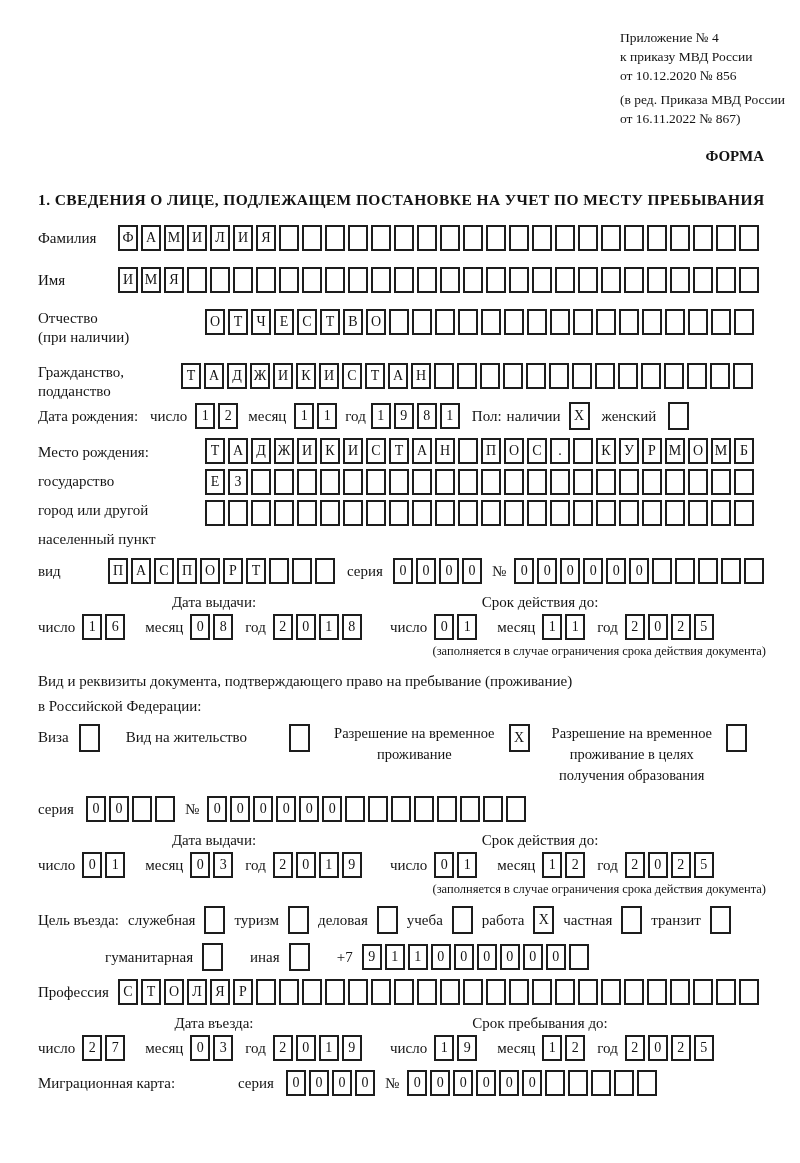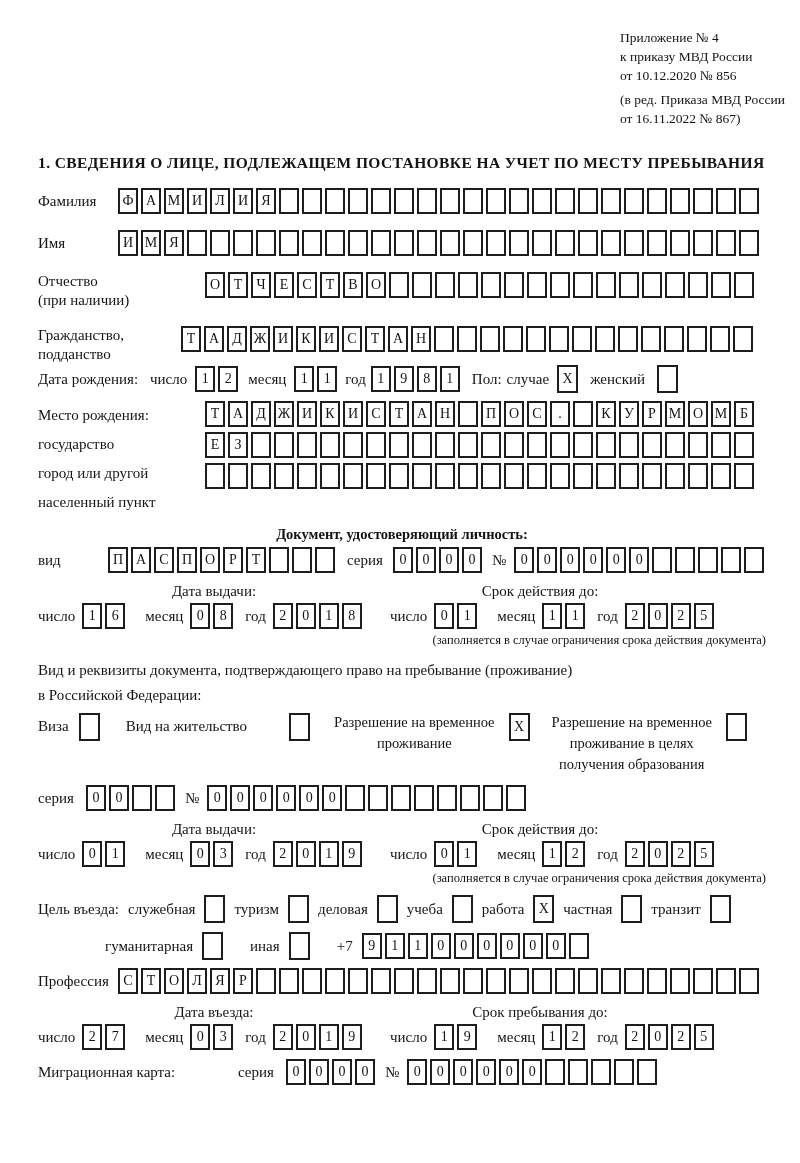--- a/index.html
+++ b/index.html
@@ -77,20 +77,21 @@
 <div class="page">
 
   <div class="appendix">
     <div>Приложение № 4</div>
     <div>к приказу МВД России</div>
     <div>от 10.12.2020 № 856</div>
     <div class="amend">(в ред. Приказа МВД России</div>
     <div>от 16.11.2022 № 867)</div>
   </div>
 
+  <div class="forma">ФОРМА</div>
 
 
   <div class="sec-head">1. СВЕДЕНИЯ О ЛИЦЕ, ПОДЛЕЖАЩЕМ ПОСТАНОВКЕ НА УЧЕТ ПО МЕСТУ ПРЕБЫВАНИЯ</div>
 
   <div class="frow" style="margin-top:16px">
     <span class="lbl w80">Фамилия</span>
     <span class="cells">
         <span class="cell">Ф</span>
         <span class="cell">А</span>
         <span class="cell">М</span>
@@ -236,21 +237,21 @@
         <span class="cell">1</span>
       </span>
     <span class="lbl ml8" style="margin-right:5px">год</span>
     <span class="cells">
         <span class="cell">1</span>
         <span class="cell">9</span>
         <span class="cell">8</span>
         <span class="cell">1</span>
       </span>
     <span class="lbl ml12">Пол:</span>
-    <span class="lbl" style="margin:0 8px 0 5px">случае</span>
+    <span class="lbl" style="margin:0 8px 0 5px">наличии</span>
     <span class="cells cbx">
         <span class="cell">X</span>
       </span>
     <span class="lbl ml12" style="margin-right:12px">женский</span>
     <span class="cells cbx">
         <span class="cell"></span>
       </span>
   </div>
 
   <div class="frow" style="margin-top:8px">
@@ -335,21 +336,20 @@
           <span class="cell"></span>
           <span class="cell"></span>
           <span class="cell"></span>
           <span class="cell"></span>
           <span class="cell"></span>
           <span class="cell"></span>
         </div>
     </div>
   </div>
 
-  <div class="doc-head">Документ, удостоверяющий личность:</div>
 
   <div class="frow" style="margin-top:4px; align-items:center">
     <span class="lbl" style="width:70px">вид</span>
     <span class="cells">
         <span class="cell">П</span>
         <span class="cell">А</span>
         <span class="cell">С</span>
         <span class="cell">П</span>
         <span class="cell">О</span>
         <span class="cell">Р</span>

